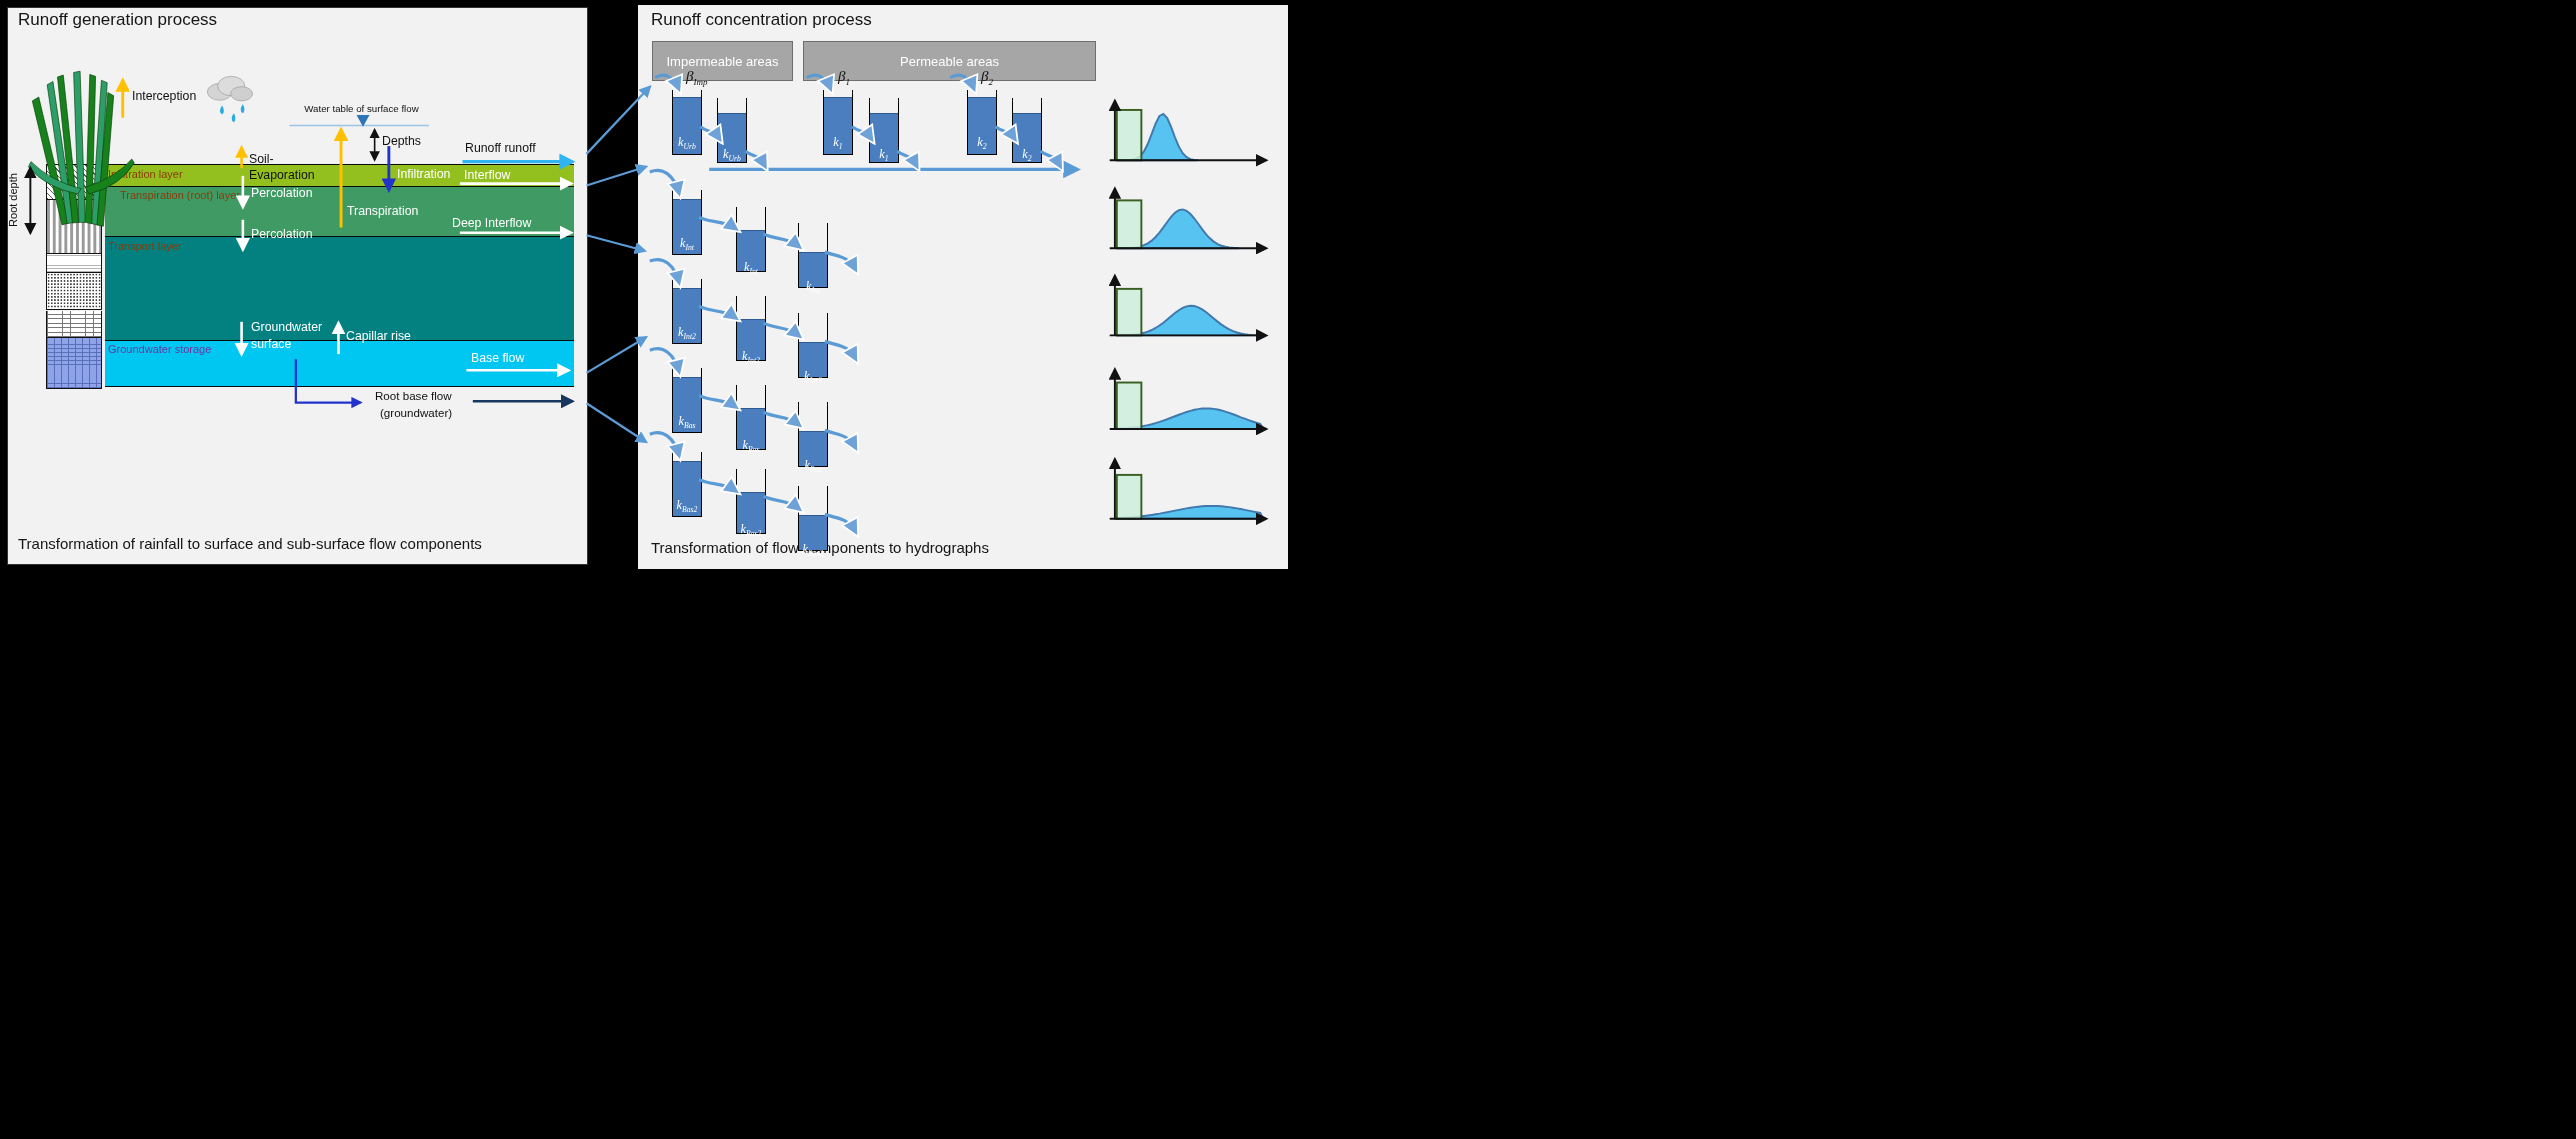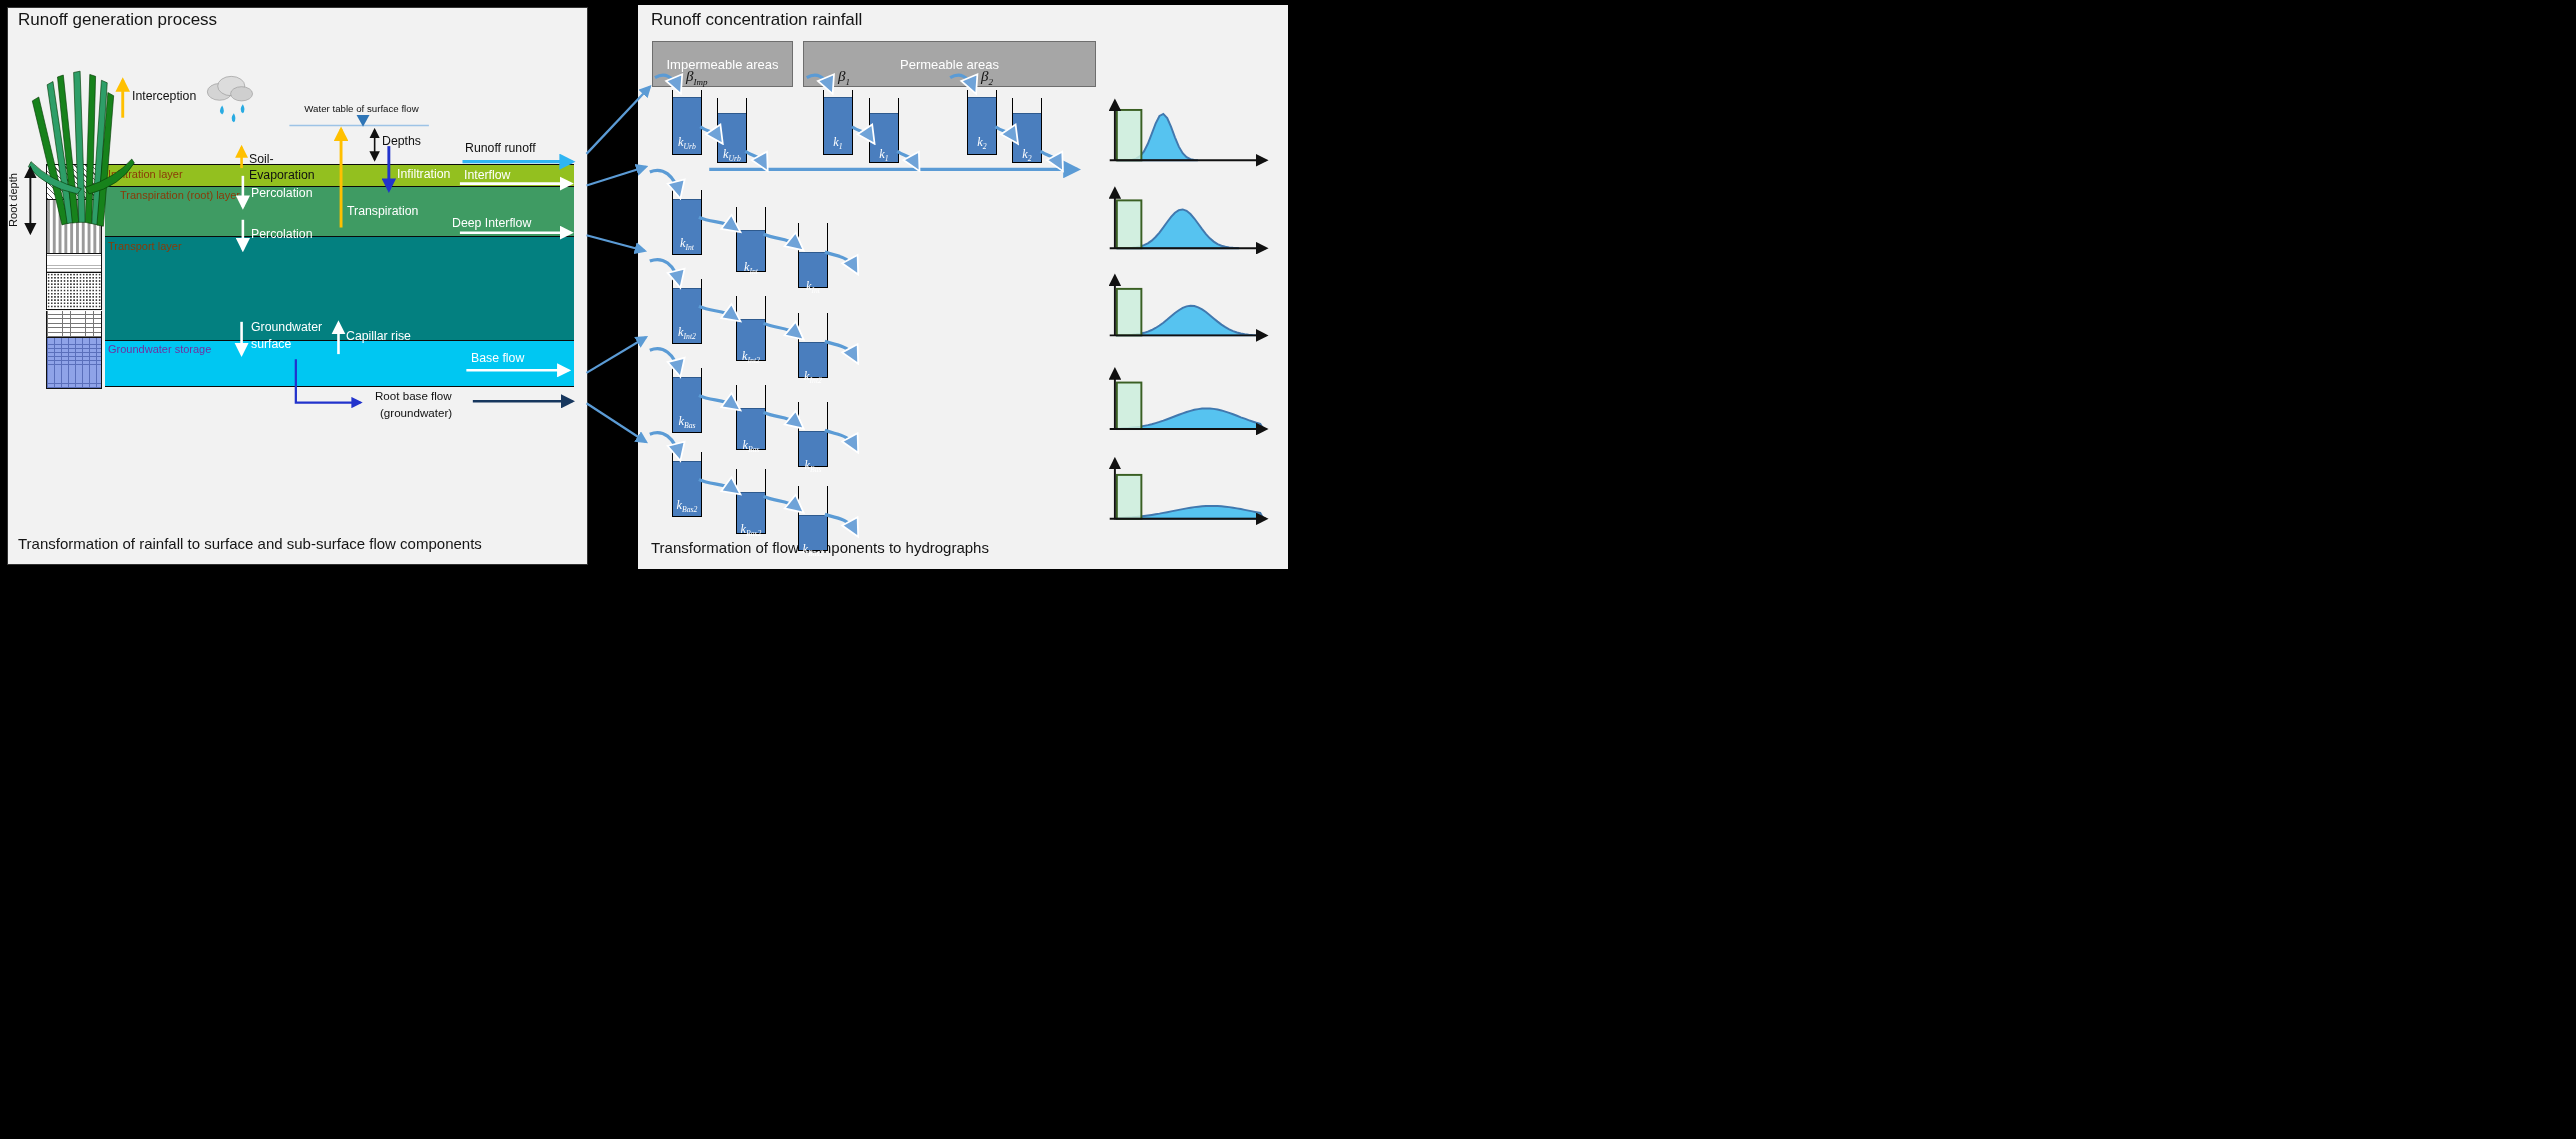--- a/index.html
+++ b/index.html
@@ -20,21 +20,21 @@
   .seg{position:absolute;left:46px;width:54px;border:1.3px solid #111;border-top:none;background:#fff;}
   .seg.first{border-top:1.3px solid #111;}
   .p-diag{background-image:repeating-linear-gradient(45deg,rgba(40,40,40,.75) 0 1px,transparent 1px 3.9px);}
   .p-dash{background-image:repeating-linear-gradient(90deg,#9a9a9a 0 3.2px,transparent 3.2px 5.8px);background-size:5.8px 3.9px;}
   .p-squig{background-image:repeating-linear-gradient(0deg,#b5b5b5 0 0.6px,transparent 0.6px 3.2px);}
   .p-dots{background-image:radial-gradient(#3c3c3c 0.6px,transparent 0.8px);background-size:3.2px 3.2px;}
   .p-brick{background-image:repeating-linear-gradient(0deg,#777 0 0.6px,transparent 0.6px 4.5px),
            repeating-linear-gradient(90deg,#777 0 0.6px,transparent 0.6px 7.7px);}
   .p-brickblue{background:#8FA3E8;background-image:repeating-linear-gradient(0deg,#5a6fbb 0 0.6px,transparent 0.6px 3.9px),
            repeating-linear-gradient(90deg,#5a6fbb 0 0.6px,transparent 0.6px 7px);}
-  .btn{position:absolute;top:41px;height:46px;background:#A6A6A6;border:1.9px solid #6E6E6E;
+  .btn{position:absolute;top:41px;height:40px;background:#A6A6A6;border:1.9px solid #6E6E6E;
        color:#fff;font-size:13px;display:flex;align-items:center;justify-content:center;box-sizing:border-box;}
   .tank{position:absolute;border-left:1.9px solid #000;border-right:1.9px solid #000;border-bottom:1.9px solid #000;box-sizing:border-box;}
   .water{position:absolute;left:0;right:0;bottom:0;background:#4A7EBE;border-top:1.9px solid #2E5A8E;
          display:flex;align-items:center;justify-content:center;}
   .klabel{color:#fff;font-family:"Liberation Serif",serif;font-style:italic;font-size:12.3px;line-height:1;margin-top:36px;}
   .klabel sub{font-size:7.7px;}
   .beta{position:absolute;font-family:"Liberation Serif",serif;font-style:italic;font-size:15px;color:#111;}
   .beta sub{font-size:9px;}
   svg.overlay{position:absolute;left:0;top:0;pointer-events:none;}
 </style>
@@ -81,21 +81,21 @@
   <div class="lbl t-white" style="left:452px;top:216px;">Deep Interflow</div>
   <div class="lbl t-white" style="left:251px;top:320px;">Groundwater</div>
   <div class="lbl t-white" style="left:251px;top:337px;">surface</div>
   <div class="lbl t-white" style="left:346px;top:329px;">Capillar rise</div>
   <div class="lbl t-white" style="left:471px;top:351px;">Base flow</div>
   <div class="lbl t-black" style="left:375px;top:389px;font-size:11.6px;">Root base flow</div>
   <div class="lbl t-black" style="left:380px;top:406px;font-size:11.6px;">(groundwater)</div>
 
   <div class="panel right"></div>
 
-  <div class="lbl t-title" style="left:651px;top:10.3px;">Runoff concentration rainfall</div>
+  <div class="lbl t-title" style="left:651px;top:10.3px;">Runoff concentration process</div>
   <div class="lbl t-caption" style="left:651px;top:539px;">Transformation of flow components to hydrographs</div>
 
   <div class="btn" style="left:652px;width:141px;">Impermeable areas</div>
   <div class="btn" style="left:803px;width:293px;">Permeable areas</div>
 
   <div id="tanks">
       <div class="tank" style="left: 672px; top: 90px; width: 30px; height: 65px;">
         <div class="water" style="height: 56px;">
           <span class="klabel"><i>k</i><sub>Urb</sub></span>
         </div>

